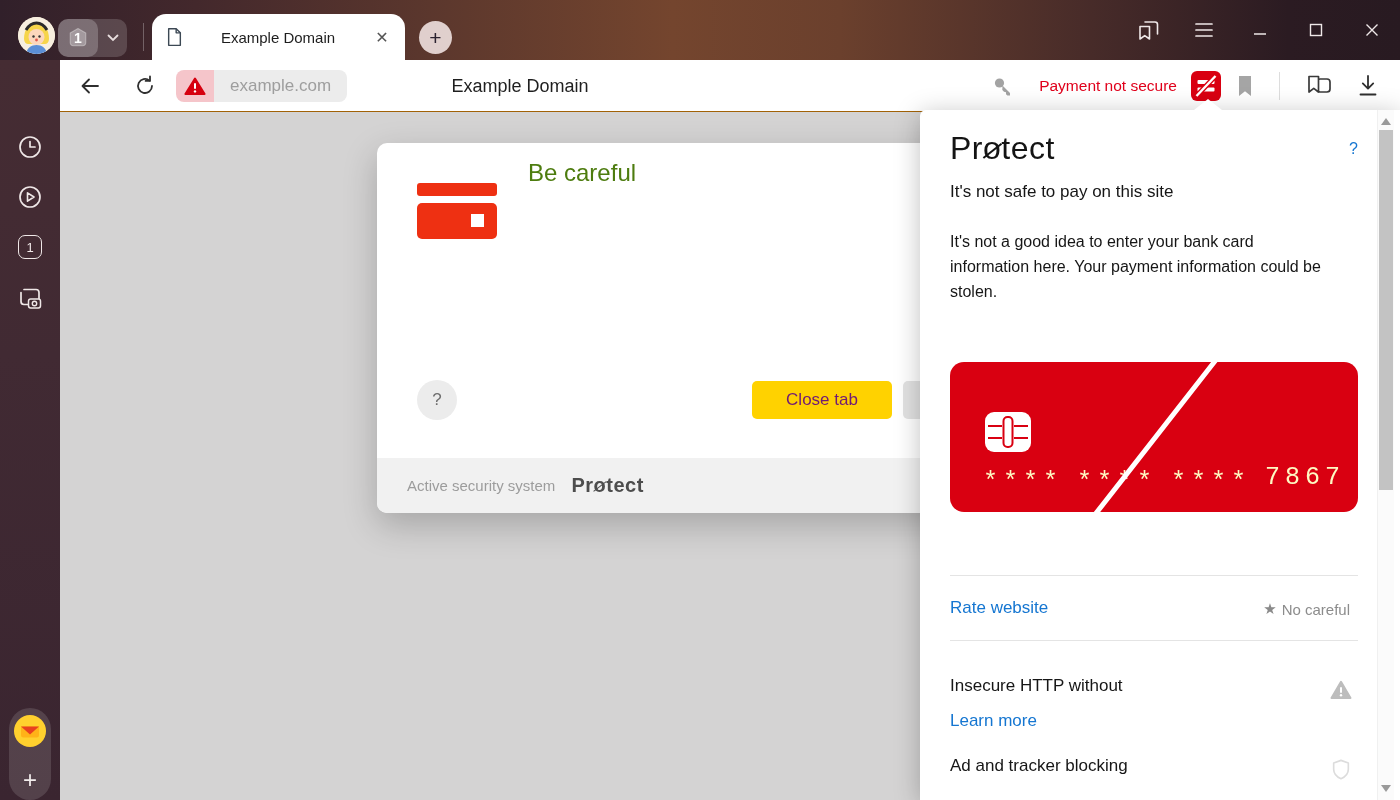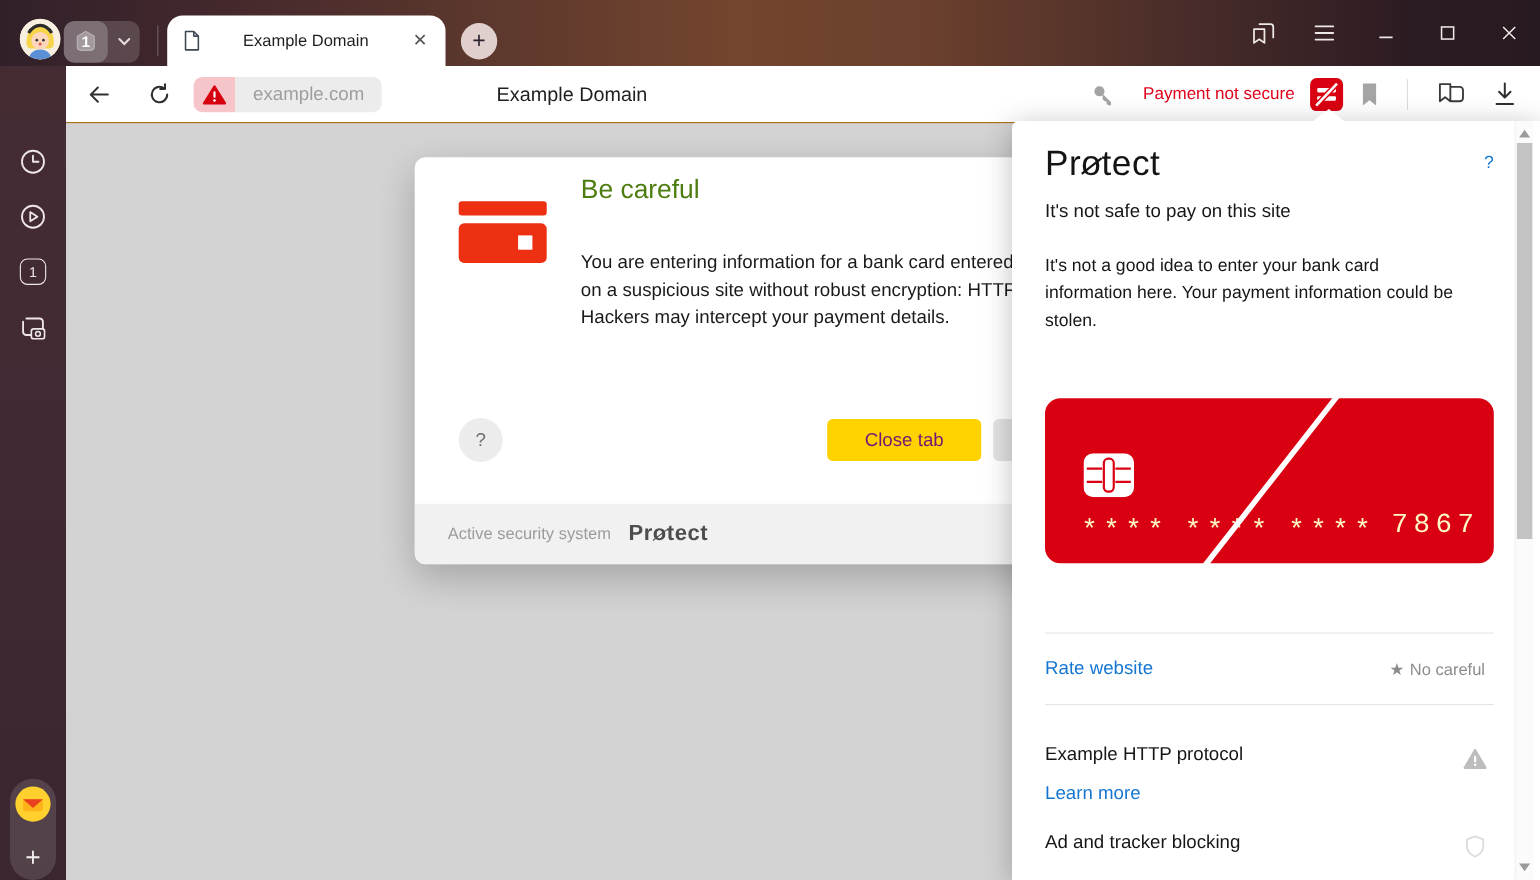--- a/index.html
+++ b/index.html
@@ -284,25 +284,20 @@
   </div>
 
   <div class="dialog">
     <div class="card-ic">
       <div class="bar"></div>
       <div class="body">
           <div class="notch"></div>
         </div>
     </div>
     <div class="dlg-title">Be careful</div>
-    <div class="dlg-body">
-      <div>You are entering information for a bank card entered</div>
-      <div>on a suspicious site without robust encryption: HTTP</div>
-      <div>Hackers may intercept your payment details.</div>
-    </div>
     <div class="help-btn">?</div>
     <button class="close-tab-btn">Close tab</button>
     <button class="secondary-btn"></button>
     <div class="dlg-footer">
       <span class="pref">Active security system</span>
       <span class="logo"><span>Pr</span><span class="slash-o">o</span><span>tect</span></span>
     </div>
   </div>
 
   <div class="popup">
@@ -331,21 +326,21 @@
     <div class="pp-div" style="top:465px"></div>
 
     <a class="rate-link">Rate website</a>
     <div class="reviews">
       <span class="star">★</span>
       <span>No careful</span>
     </div>
 
     <div class="pp-div" style="top:530px"></div>
 
-    <div class="pp-row1">Example HTTP protocol</div>
+    <div class="pp-row1">Insecure HTTP without</div>
     <span class="row1-ic">
       <svg width="22" height="20" viewBox="0 0 22 20">
         <path d="M11 1.8 20.5 18H1.5Z" fill="#bdbdbd" stroke="#bdbdbd" stroke-width="2" stroke-linejoin="round"></path>
         <rect x="10" y="7" width="2" height="6" rx="1" fill="#fff"></rect>
         <circle cx="11" cy="15.3" r="1.2" fill="#fff"></circle>
       </svg>
     </span>
     <a class="learn-link">Learn more</a>
 
     <div class="pp-row2">Ad and tracker blocking</div>

